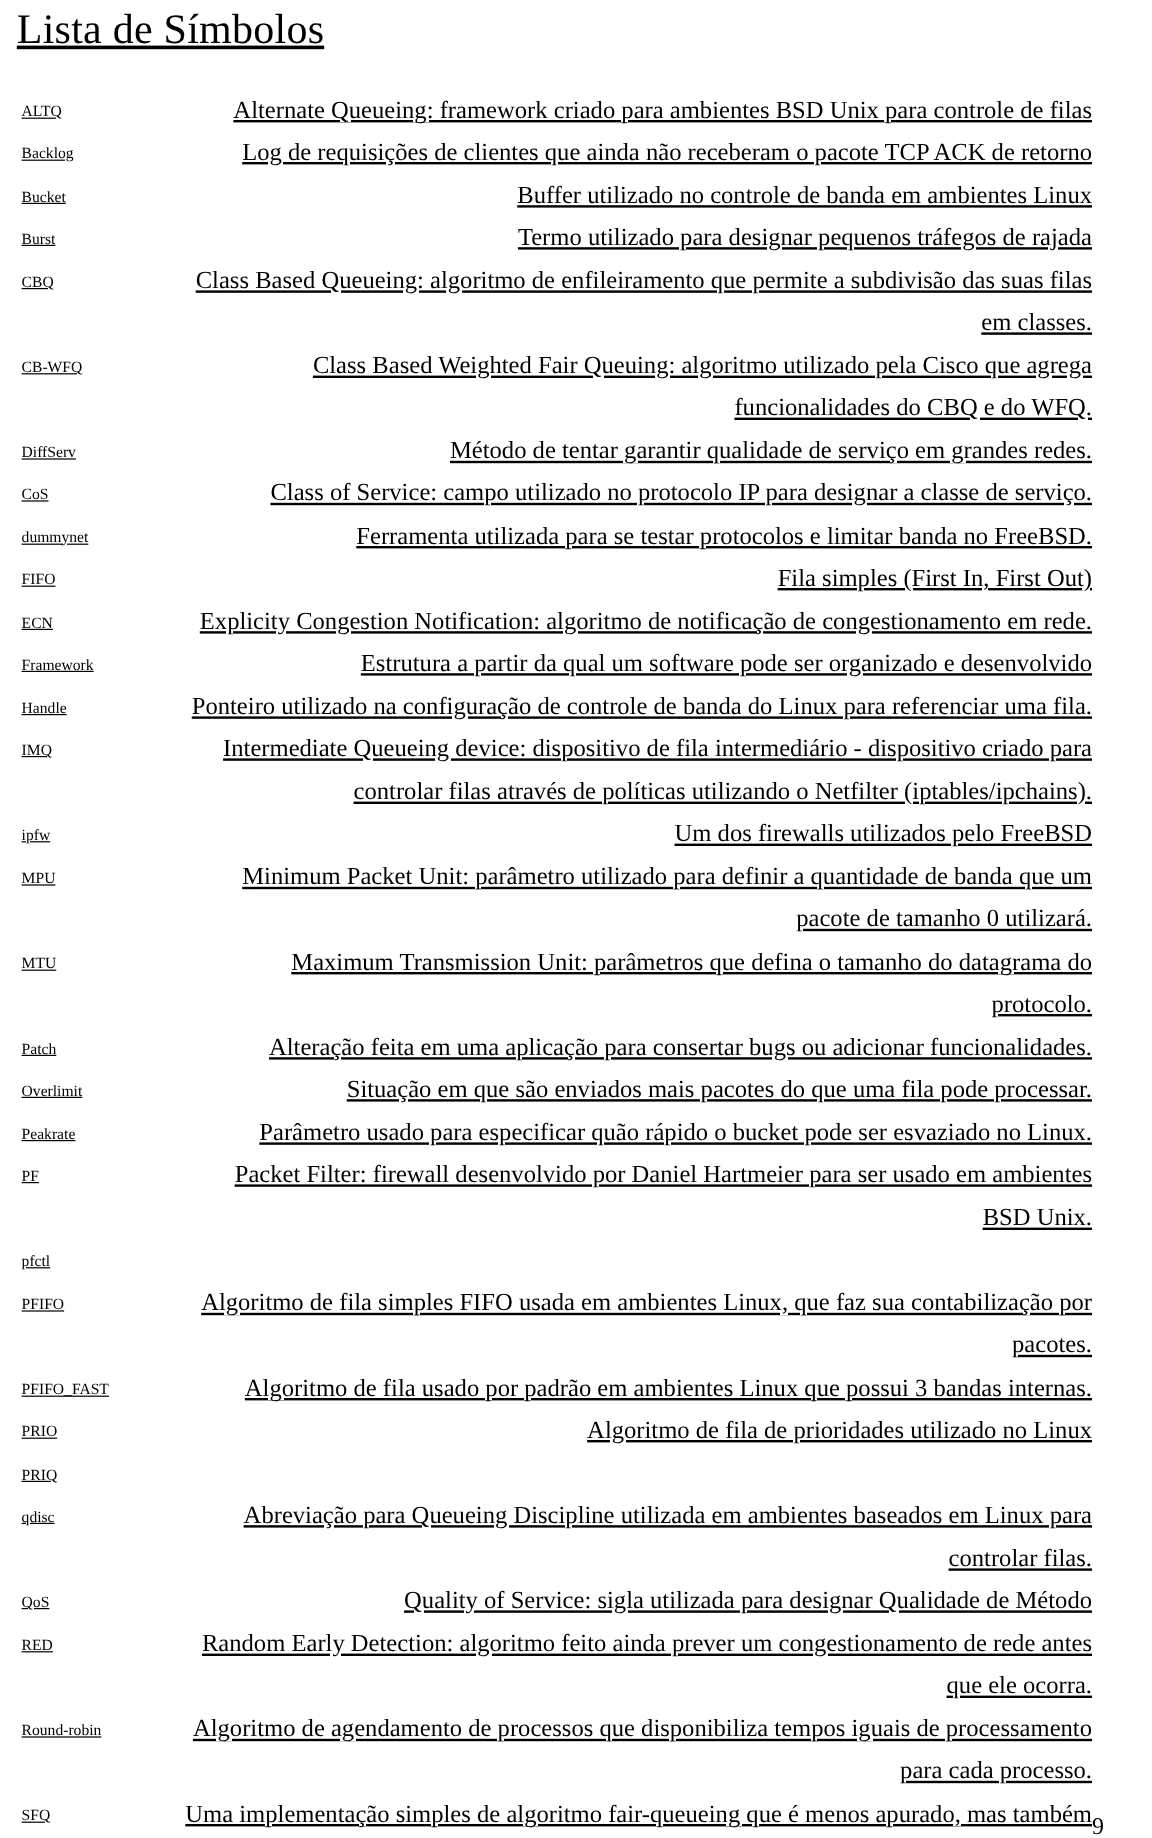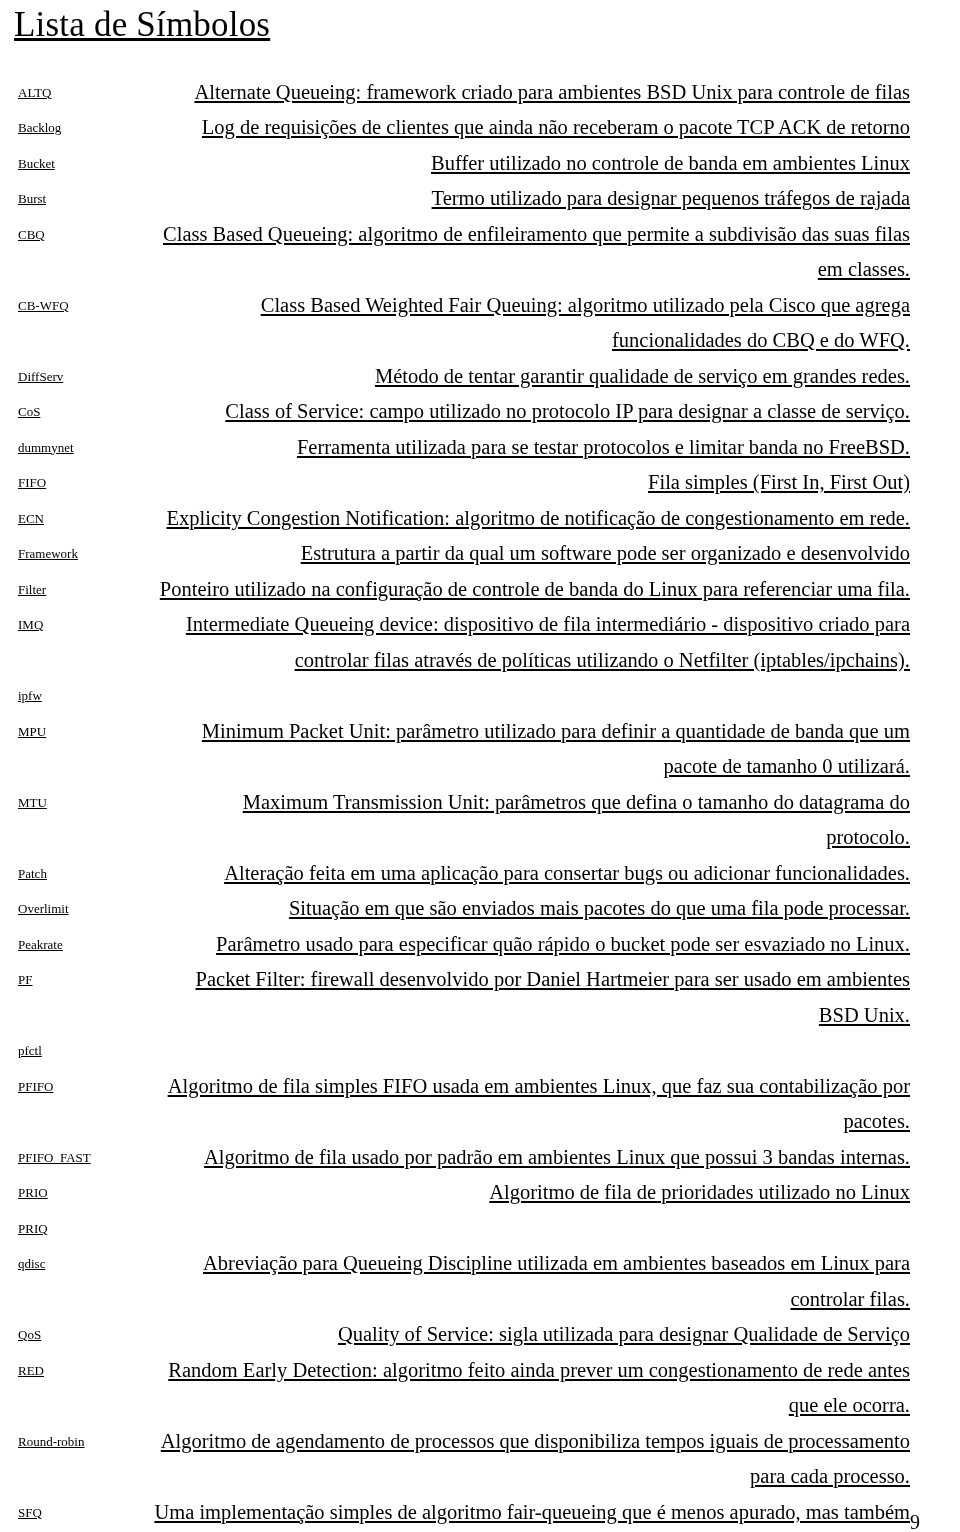--- a/index.html
+++ b/index.html
@@ -130,31 +130,32 @@
       <div class="term">ECN</div>
       <div class="definition">Explicity Congestion Notification: algoritmo de notificação de congestionamento em rede.</div>
     </div>
 
     <div class="entry">
       <div class="term">Framework</div>
       <div class="definition">Estrutura a partir da qual um software pode ser organizado e desenvolvido</div>
     </div>
 
     <div class="entry">
-      <div class="term">Filter</div>
+      <div class="term">Handle</div>
       <div class="definition">Ponteiro utilizado na configuração de controle de banda do Linux para referenciar uma fila.</div>
     </div>
 
     <div class="entry">
       <div class="term">IMQ</div>
       <div class="definition">Intermediate Queueing device: dispositivo de fila intermediário - dispositivo criado para controlar filas através de políticas utilizando o Netfilter (iptables/ipchains).</div>
     </div>
 
     <div class="entry">
       <div class="term">ipfw</div>
+      <div class="definition">Um dos firewalls utilizados pelo FreeBSD</div>
     </div>
 
     <div class="entry">
       <div class="term">MPU</div>
       <div class="definition">Minimum Packet Unit: parâmetro utilizado para definir a quantidade de banda que um pacote de tamanho 0 utilizará.</div>
     </div>
 
     <div class="entry">
       <div class="term">MTU</div>
       <div class="definition">Maximum Transmission Unit: parâmetros que defina o tamanho do datagrama do protocolo.</div>
@@ -203,21 +204,21 @@
       <div class="term">PRIQ</div>
     </div>
 
     <div class="entry">
       <div class="term">qdisc</div>
       <div class="definition">Abreviação para Queueing Discipline utilizada em ambientes baseados em Linux para controlar filas.</div>
     </div>
 
     <div class="entry">
       <div class="term">QoS</div>
-      <div class="definition">Quality of Service: sigla utilizada para designar Qualidade de Serviço</div>
+      <div class="definition">Quality of Service: sigla utilizada para designar Qualidade de Método</div>
     </div>
 
     <div class="entry">
       <div class="term">RED</div>
       <div class="definition">Random Early Detection: algoritmo feito ainda prever um congestionamento de rede antes que ele ocorra.</div>
     </div>
 
     <div class="entry">
       <div class="term">Round-robin</div>
       <div class="definition">Algoritmo de agendamento de processos que disponibiliza tempos iguais de processamento para cada processo.</div>

